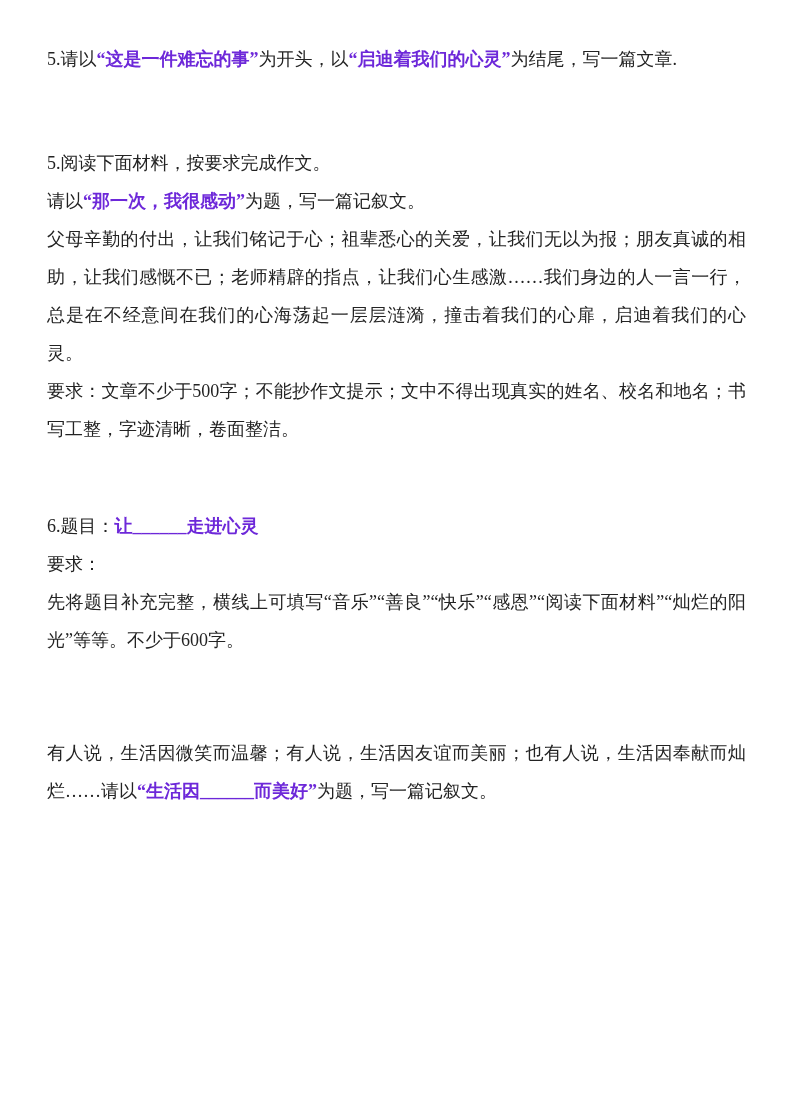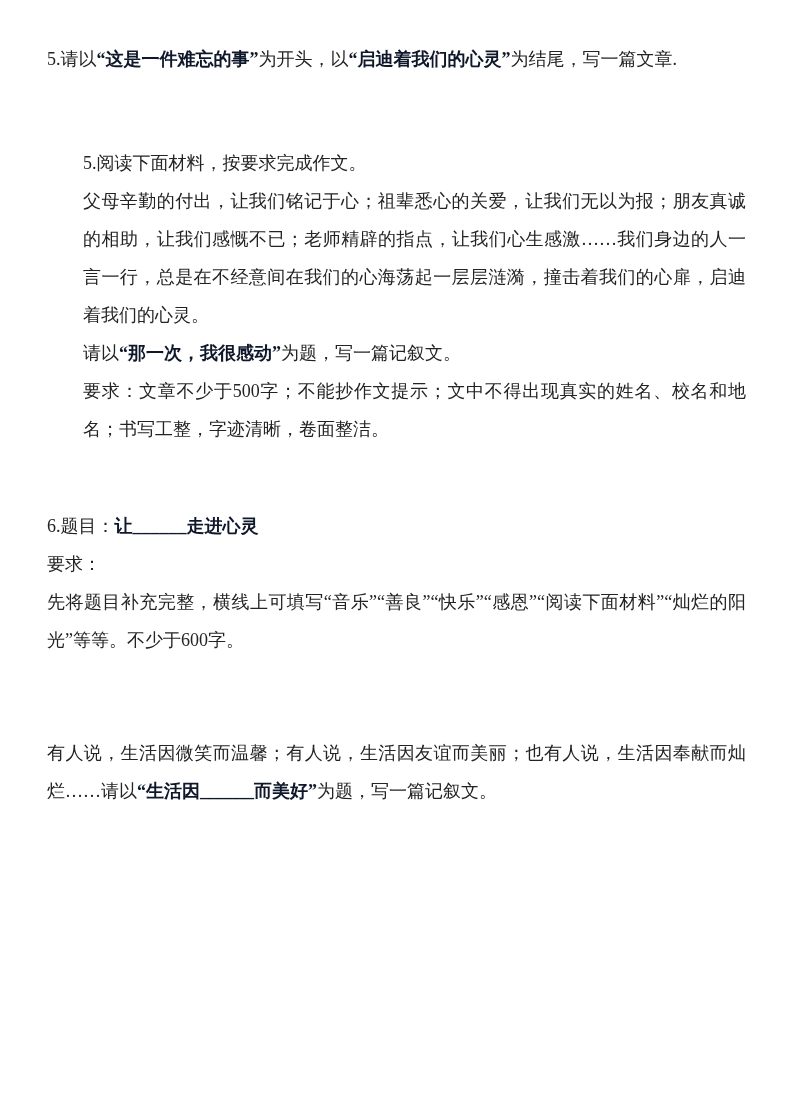--- a/index.html
+++ b/index.html
@@ -10,43 +10,43 @@
     box-sizing: border-box;
     background: #ffffff;
     padding: 40px 44px 0 47px;
     font-family: "Liberation Serif", "DejaVu Serif", serif;
     font-size: 18px;
     line-height: 38px;
     color: #232323;
     overflow: hidden;
   }
   .sec { margin: 0; }
-  .sec-5 { margin-top: 66px; margin-left: 36px; }
+  .sec-5 { margin-top: 66px; }
   .sec-6 { margin-top: 59px; }
   .sec-7 { margin-top: 75px; }
   p.para {
     margin: 0;
     text-align: justify;
     word-break: break-all;
   }
-  p.para b { font-weight: bold; color: #0f172a; }
+  p.para b { font-weight: bold; color: #6d28d9; }
 </style>
 </head>
 <body>
 
 <div class="page">
 
   <section class="sec">
     <p class="para"><span>5.请以</span><b>“这是一件难忘的事”</b><span>为开头，以</span><b>“启迪着我们的心灵”</b><span>为结尾，写一篇文章.</span></p>
   </section>
 
   <section class="sec sec-5">
     <p class="para"><span>5.阅读下面材料，按要求完成作文。</span></p>
+    <p class="para"><span>请以</span><b>“那一次，我很感动”</b><span>为题，写一篇记叙文。</span></p>
     <p class="para"><span>父母辛勤的付出，让我们铭记于心；祖辈悉心的关爱，让我们无以为报；朋友真诚的相助，让我们感慨不已；老师精辟的指点，让我们心生感激……我们身边的人一言一行，总是在不经意间在我们的心海荡起一层层涟漪，撞击着我们的心扉，启迪着我们的心灵。</span></p>
-    <p class="para"><span>请以</span><b>“那一次，我很感动”</b><span>为题，写一篇记叙文。</span></p>
     <p class="para"><span>要求：文章不少于500字；不能抄作文提示；文中不得出现真实的姓名、校名和地名；书写工整，字迹清晰，卷面整洁。</span></p>
   </section>
 
   <section class="sec sec-6">
     <p class="para"><span>6.题目：</span><b>让______走进心灵</b></p>
     <p class="para"><span>要求：</span></p>
     <p class="para"><span>先将题目补充完整，横线上可填写“音乐”“善良”“快乐”“感恩”“阅读下面材料”“灿烂的阳光”等等。不少于600字。</span></p>
   </section>
 
   <section class="sec sec-7">

